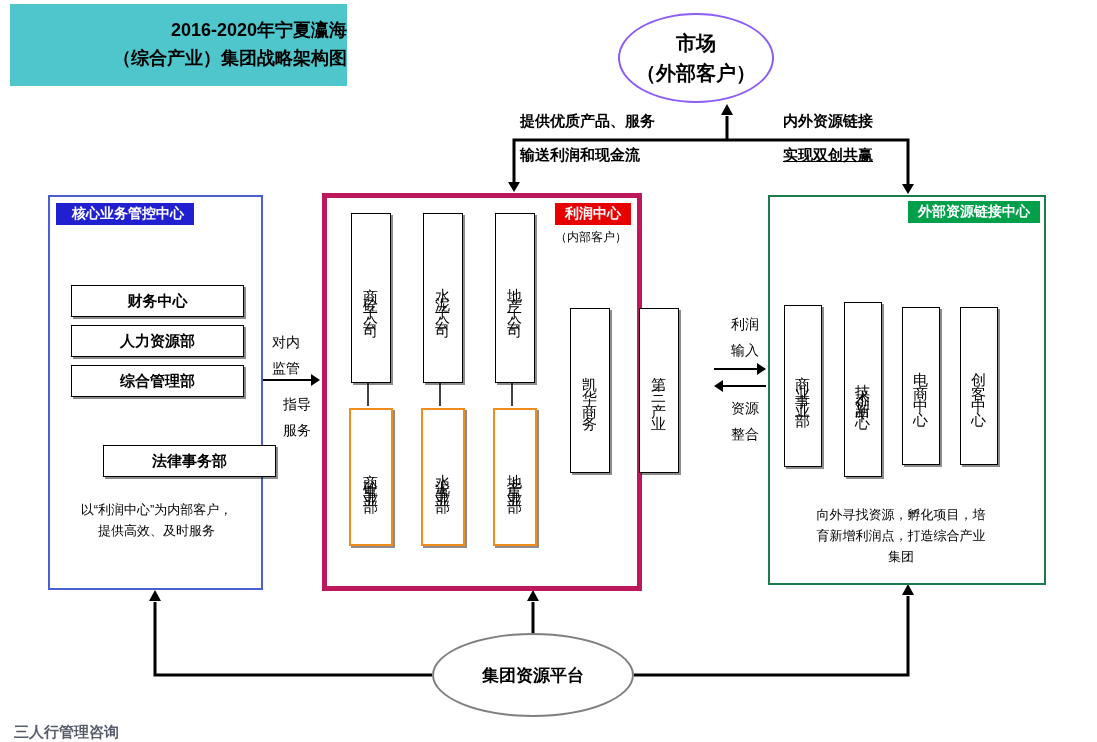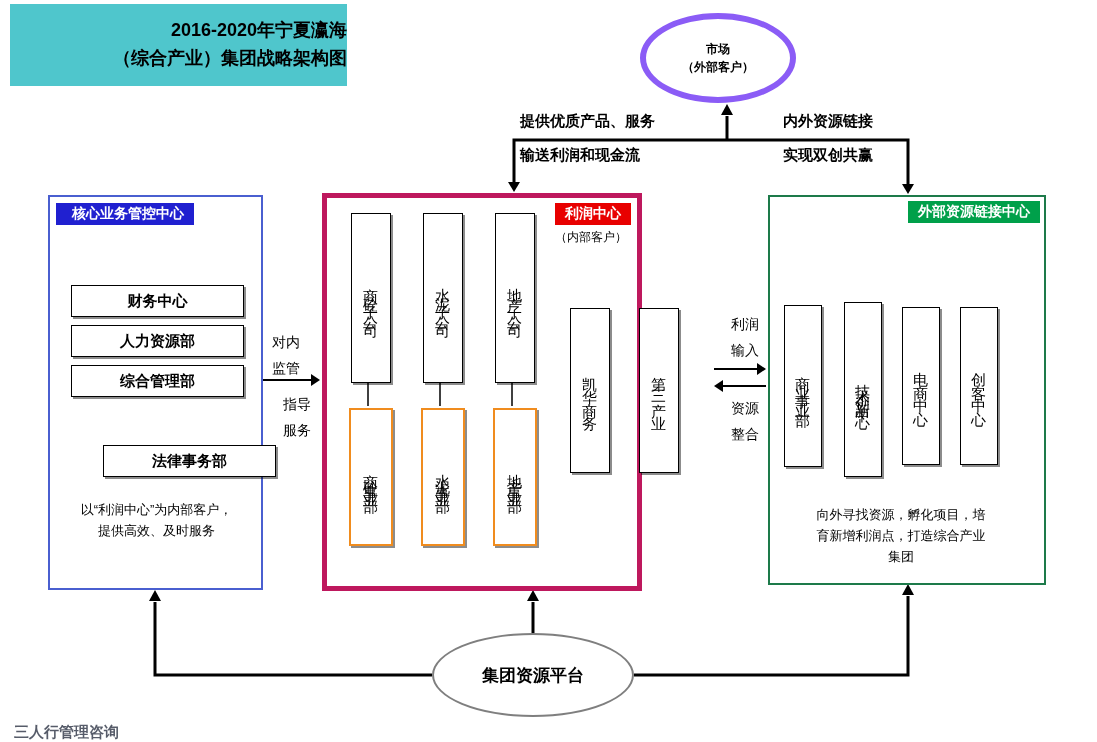--- a/index.html
+++ b/index.html
@@ -13,21 +13,21 @@
 
   .title-box {
     left:10px; top:4px; width:337px; height:82px; background:#4FC6CC;
     display:flex; flex-direction:column; justify-content:center; text-align:right;
     font-weight:bold; font-size:18px; line-height:1.55;
   }
   .ellipse {
     border-radius:50%; background:#fff; display:flex; flex-direction:column;
     align-items:center; justify-content:center; font-weight:bold; text-align:center;
   }
-  .market { left:640px; top:13px; width:156px; height:90px; border:6px solid #8b5cf6; font-size:12px; line-height:1.5; }
+  .market { left:618px; top:13px; width:156px; height:90px; border:2px solid #8b5cf6; font-size:20px; line-height:1.5; }
   .platform { left:432px; top:633px; width:202px; height:84px; border:2px solid #7F7F7F; font-size:17px; }
 
   .flow-label { font-weight:bold; font-size:15px; white-space:nowrap; }
 
   .panel { background:transparent; }
   .panel-left   { left:48px;  top:195px; width:215px; height:395px; border:2px solid #4A5FD0; }
   .panel-center { left:322px; top:193px; width:320px; height:398px; border:5px solid #be185d; }
   .panel-right  { left:768px; top:195px; width:278px; height:390px; border:2px solid #1D7A4A; }
 
   .panel-header {
@@ -100,21 +100,21 @@
   </div>
 
   <div class="node ellipse market">
     <div>市场</div>
     <div>（外部客户）</div>
   </div>
 
   <div class="flow-label" style="left:520px; top:112px;">提供优质产品、服务</div>
   <div class="flow-label" style="left:520px; top:146px;">输送利润和现金流</div>
   <div class="flow-label" style="left:783px; top:112px;">内外资源链接</div>
-  <div class="flow-label" style="left:783px; top:146px;">实现双创共赢</div>
+  <div class="flow-label" style="left:783px; top:146px;text-decoration:underline;">实现双创共赢</div>
 
   <div class="panel panel-left">
     <div class="panel-header header-left">核心业务管控中心</div>
     <div class="item-box" style="top:88px;">财务中心</div>
     <div class="item-box" style="top:128px;">人力资源部</div>
     <div class="item-box" style="top:168px;">综合管理部</div>
     <div class="item-box" style="top:248px;margin-left:32px;">法律事务部</div>
     <div class="note" style="left:8px; top:303px; width:197px;">
       <div>以“利润中心”为内部客户，</div>
       <div>提供高效、及时服务</div>

